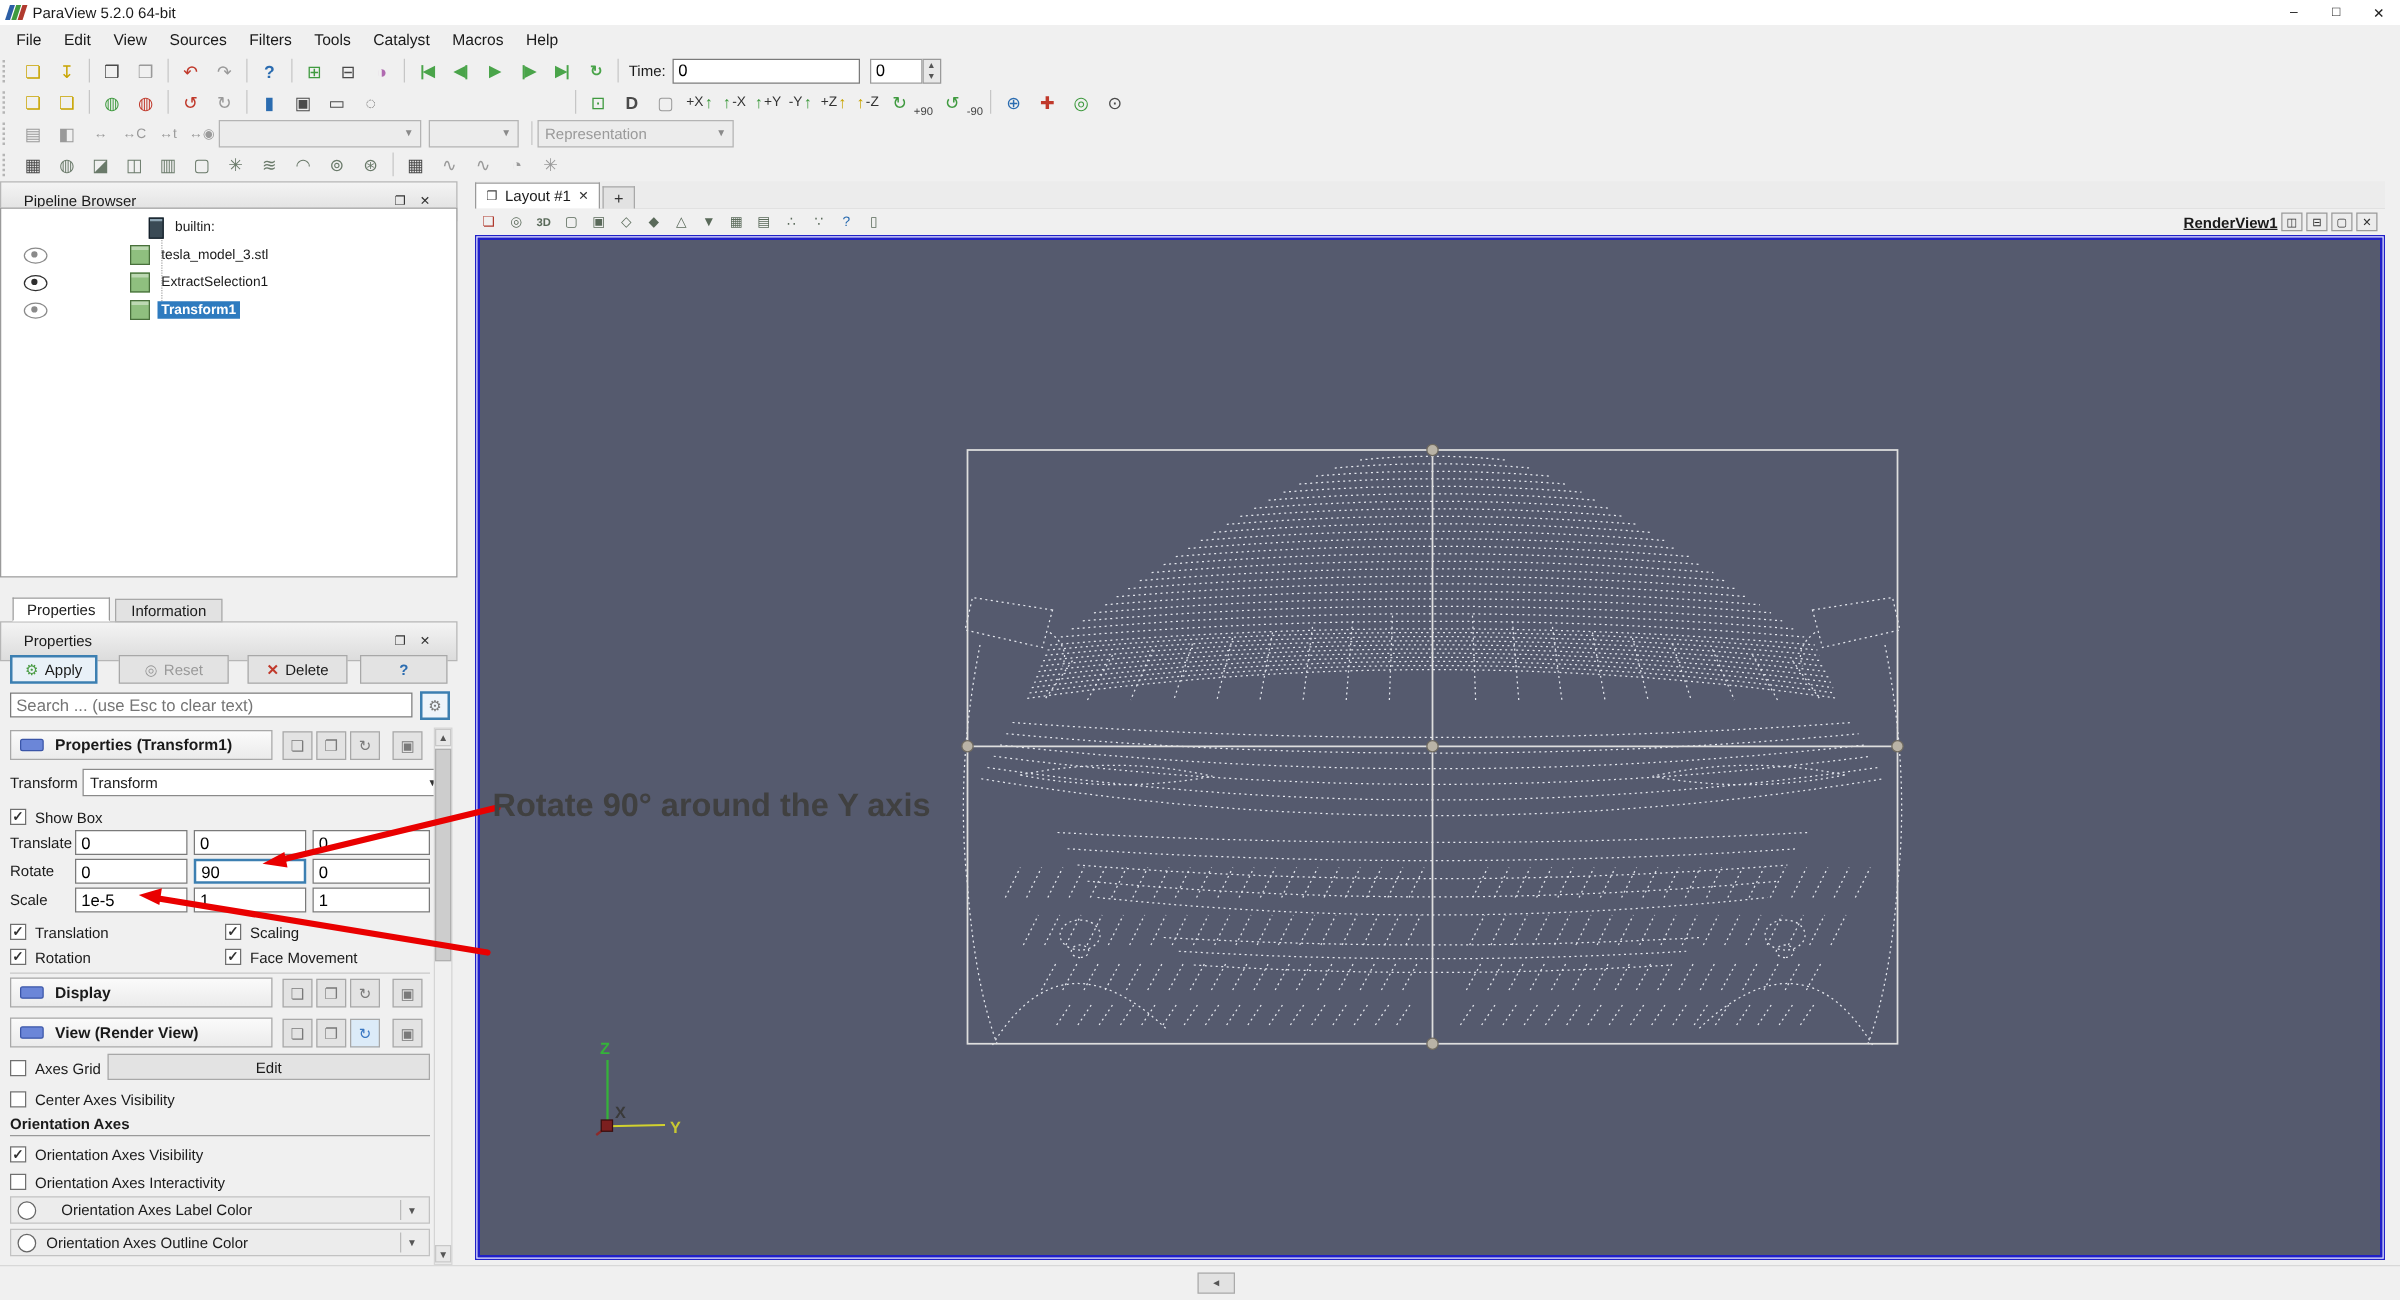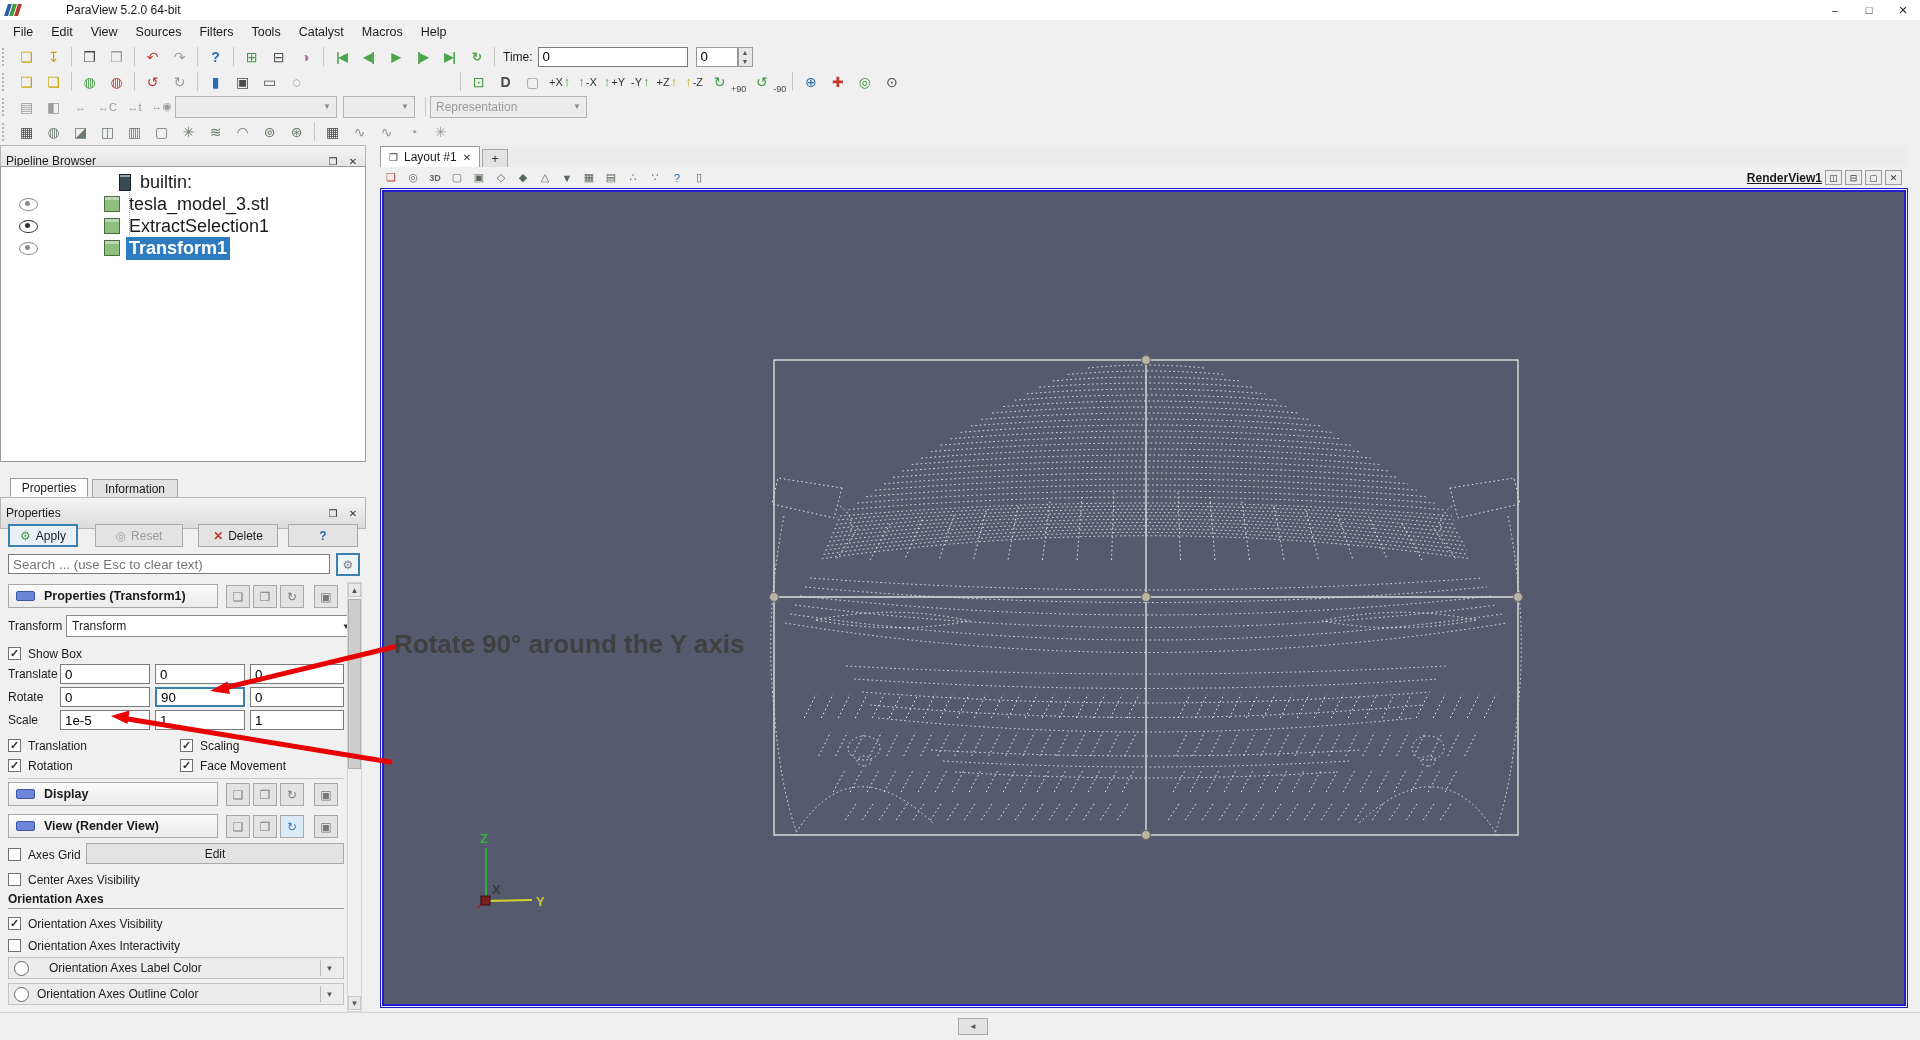--- a/index.html
+++ b/index.html
@@ -1,21 +1,21 @@
 <!DOCTYPE html>
 <html><head>
 <meta charset="utf-8">
 <style>
   html,body{margin:0;padding:0;background:#cfcfcf;}
   #app{position:relative;width:1920px;height:1040px;background:#f0f0f0;
        font-family:"Liberation Sans",sans-serif;font-size:12px;color:#1a1a1a;
        overflow:hidden;-webkit-font-smoothing:antialiased;}
   
   .titlebar{position:absolute;left:0;top:0;width:1920px;height:20px;background:#ffffff;
-            display:flex;align-items:center;border-bottom:1px solid #e6e6e6;gap:40px;}
+            display:flex;align-items:center;border-bottom:1px solid #e6e6e6;}
   .logo{display:flex;gap:1px;margin:0 6px 0 6px;}
   .logo i{display:block;width:4px;height:12px;transform:skewX(-18deg);}
   .logo i:nth-child(1){background:#2d5fa6;} .logo i:nth-child(2){background:#3f9a3f;} .logo i:nth-child(3){background:#b03a2e;}
   .win-btns{margin-left:auto;display:flex;}
   .win-btn{width:34px;height:20px;display:flex;align-items:center;justify-content:center;
            font-size:11px;color:#222;}
   
   .menubar{position:absolute;left:0;top:20px;width:1920px;height:24px;background:#f0f0f0;
            display:flex;align-items:center;padding-left:4px;border-bottom:1px solid #e3e3e3;}
   .menu-item{padding:3px 9px;font-size:12.5px;}
@@ -36,33 +36,33 @@
   .combo{height:20px;background:#ececec;border:1px solid #b4b4b4;color:#9a9a9a;
          display:inline-flex;align-items:center;padding:0 5px;position:relative;}
   .combo .dar{margin-left:auto;color:#8a8a8a;font-size:9px;padding-left:6px;}
   .field{height:20px;border:1px solid #7a7a7a;background:#fff;display:flex;align-items:center;
          padding:0 4px;box-sizing:border-box;}
   .spin{display:inline-flex;flex-direction:column;width:15px;height:20px;border:1px solid #9a9a9a;
         background:#e8e8e8;box-sizing:border-box;}
   .spin span{flex:1;display:flex;align-items:center;justify-content:center;font-size:7px;color:#555;}
   
   .dock-header{position:absolute;height:32px;background:linear-gradient(#f4f4f4,#dcdcdc);
-               border:1px solid #b6b6b6;display:flex;align-items:center;padding:0 5px;box-sizing:border-box;}
+               border:1px solid #b6b6b6;display:flex;align-items:center;padding:0 18px;box-sizing:border-box;}
   .dock-header .dh-btn{margin-left:6px;font-size:10px;color:#333;width:14px;text-align:center;}
   .dock-header .sp{margin-left:auto;}
   .tree{position:absolute;background:#ffffff;border:1px solid #9a9a9a;box-sizing:border-box;}
   .pb-row{position:absolute;left:0;height:22px;display:flex;align-items:center;width:100%;}
   .eye{width:17px;height:11px;border:1px solid #8a8a8a;border-radius:50%;position:relative;display:inline-block;}
   .eye::after{content:"";position:absolute;left:5px;top:2px;width:5px;height:5px;border-radius:50%;background:#8a8a8a;}
   .eye.dark{border-color:#2e2e2e;} .eye.dark::after{background:#2e2e2e;}
   .cube{width:14px;height:14px;background:#8fbf7f;border:1px solid #49703c;
         box-shadow:inset 0 3px 0 rgba(255,255,255,.4);display:inline-block;}
   .srvicon{width:10px;height:15px;background:#3a4a55;border:1px solid #15202a;
            box-shadow:inset 0 2px 0 #8fa6b5;display:inline-block;}
-  .pb-label{margin-left:6px;font-size:18px;padding:1px 3px;}
+  .pb-label{margin-left:6px;font-size:11px;padding:1px 3px;}
   .pb-label.sel{background:#2e7bbf;color:#fff;font-weight:bold;}
   .treeline{position:absolute;border-left:1px dotted #a8a8a8;width:0;}
   
   .tab{position:absolute;height:19px;display:flex;align-items:center;justify-content:center;
        font-size:12px;box-sizing:border-box;}
   .tab.active{background:#fff;border:1px solid #9a9a9a;border-bottom:1px solid #fff;z-index:2;}
   .tab.inactive{background:#e2e2e2;border:1px solid #a8a8a8;}
   
   .btn{height:23px;background:#e3e3e3;border:1px solid #a8a8a8;display:inline-flex;gap:5px;
        align-items:center;justify-content:center;box-sizing:border-box;font-size:12px;}

